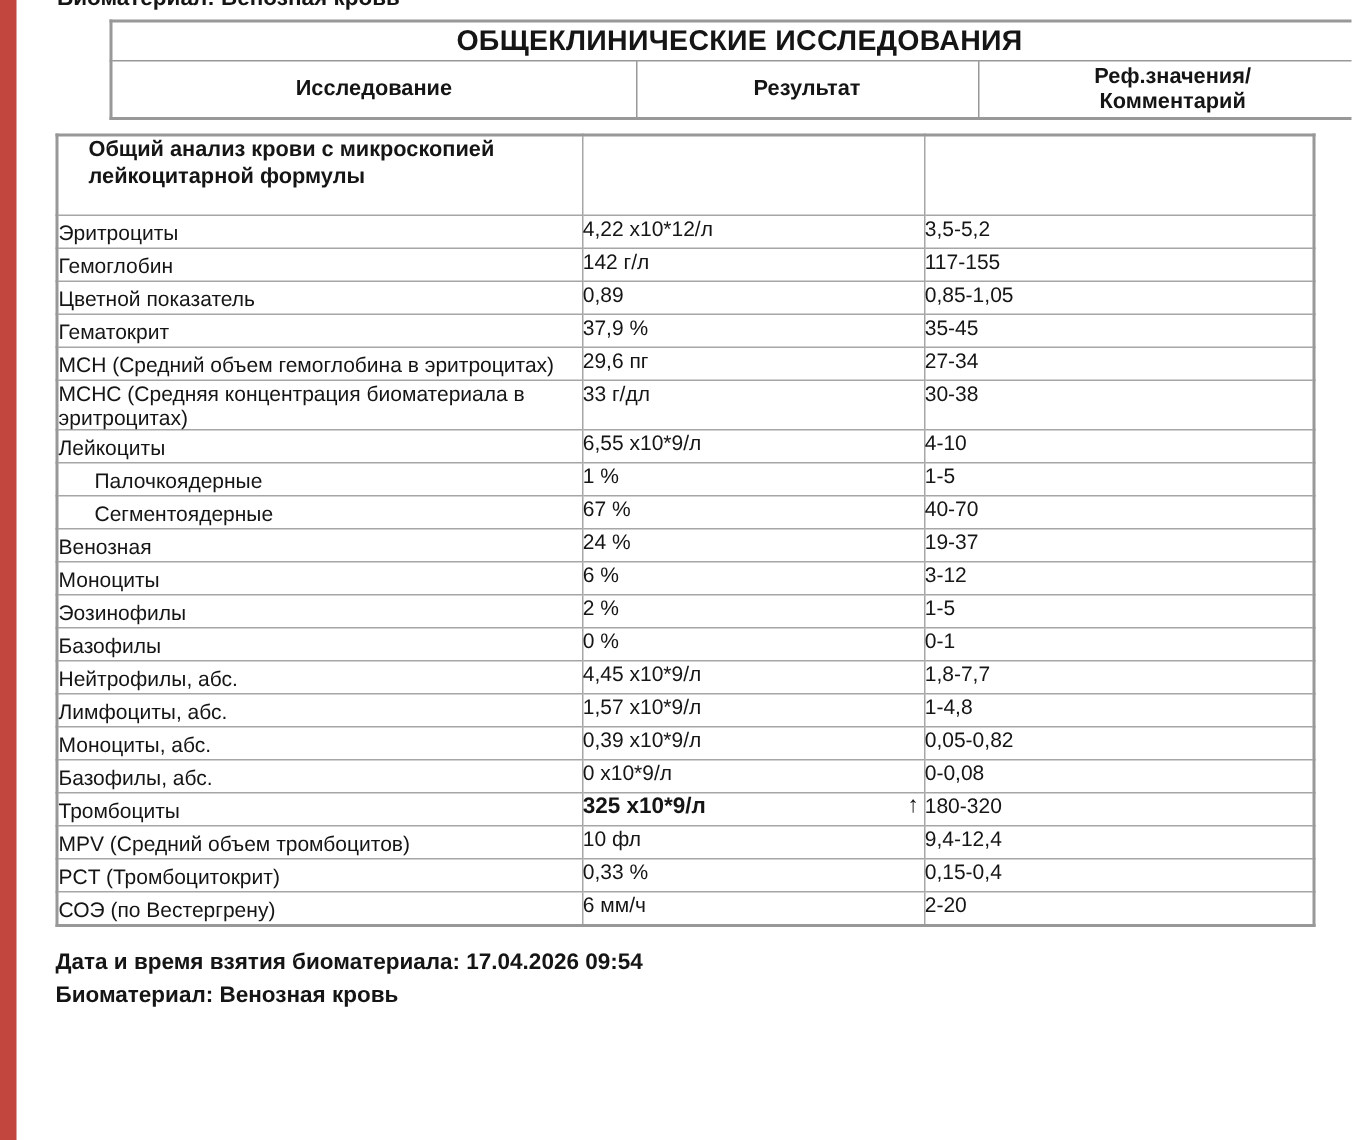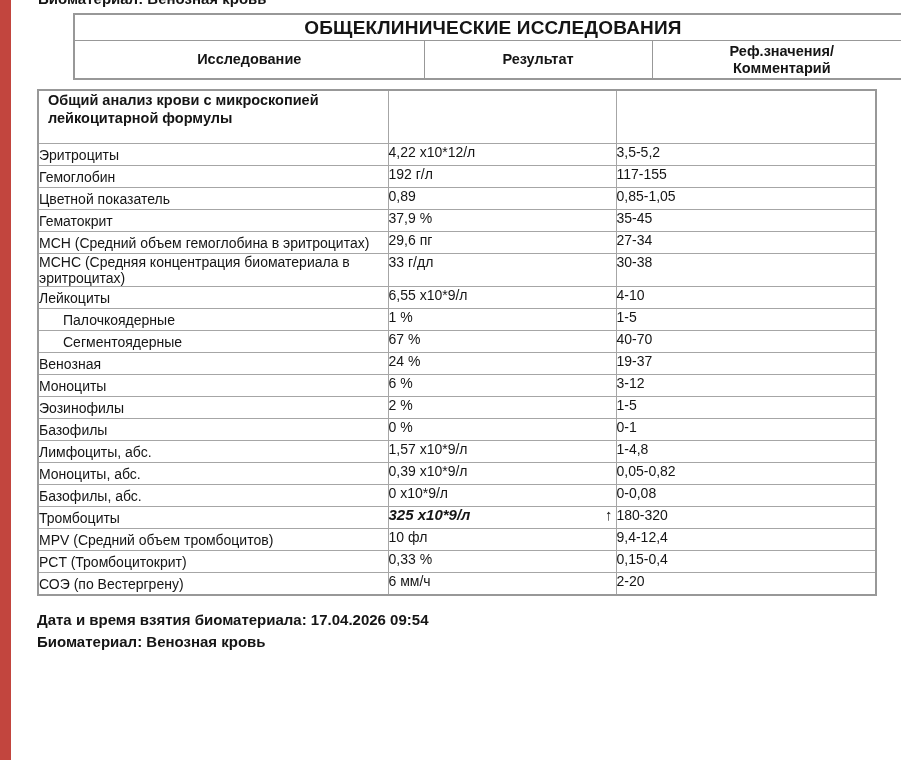--- a/index.html
+++ b/index.html
@@ -86,29 +86,28 @@
     padding: 4px 4px 1px 10px;
     vertical-align: top;
   }
   .c-ref {
     padding: 1px 4px 2px 10px;
     vertical-align: top;
   }
   .group-row td { height: 52px; }
   .group-row .c-name {
     font-weight: bold;
-    padding-left: 9px;
+    padding-left: 20px;
     vertical-align: top;
     font-size: 14.5px;
     line-height: 18px;
   }
   .indent-row .c-name { padding-left: 24px; }
   .highlight-row .result-value {
     font-weight: bold;
-    font-style: italic;
     font-size: 15px;
   }
   .arrow {
     float: right;
     font-weight: bold;
     font-size: 15px;
     padding-right: 3px;
     font-style: normal;
   }
   .footer {
@@ -166,21 +165,21 @@
     <td class="c-result">
       <span class="arrow"></span>
       <span class="result-value">4,22 х10*12/л</span>
     </td>
     <td class="c-ref">3,5-5,2</td>
   </tr>
         <tr>
     <td class="c-name">Гемоглобин</td>
     <td class="c-result">
       <span class="arrow"></span>
-      <span class="result-value">192 г/л</span>
+      <span class="result-value">142 г/л</span>
     </td>
     <td class="c-ref">117-155</td>
   </tr>
         <tr>
     <td class="c-name">Цветной показатель</td>
     <td class="c-result">
       <span class="arrow"></span>
       <span class="result-value">0,89</span>
     </td>
     <td class="c-ref">0,85-1,05</td>
@@ -257,20 +256,28 @@
     </td>
     <td class="c-ref">1-5</td>
   </tr>
         <tr>
     <td class="c-name">Базофилы</td>
     <td class="c-result">
       <span class="arrow"></span>
       <span class="result-value">0 %</span>
     </td>
     <td class="c-ref">0-1</td>
+  </tr>
+        <tr>
+    <td class="c-name">Нейтрофилы, абс.</td>
+    <td class="c-result">
+      <span class="arrow"></span>
+      <span class="result-value">4,45 х10*9/л</span>
+    </td>
+    <td class="c-ref">1,8-7,7</td>
   </tr>
         <tr>
     <td class="c-name">Лимфоциты, абс.</td>
     <td class="c-result">
       <span class="arrow"></span>
       <span class="result-value">1,57 х10*9/л</span>
     </td>
     <td class="c-ref">1-4,8</td>
   </tr>
         <tr>

